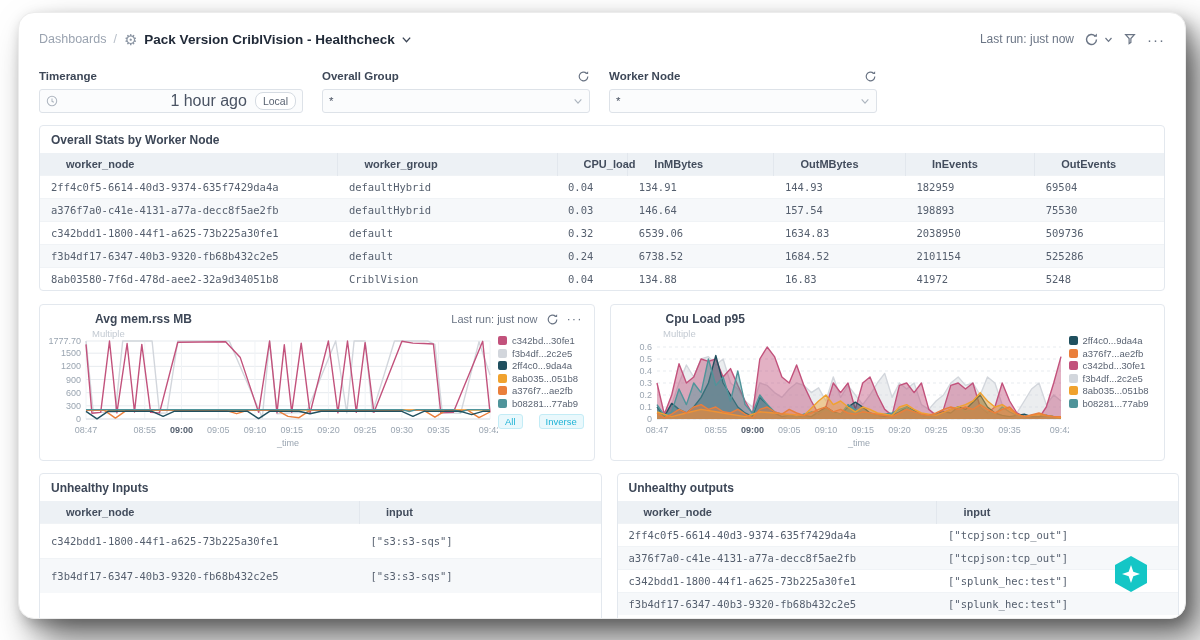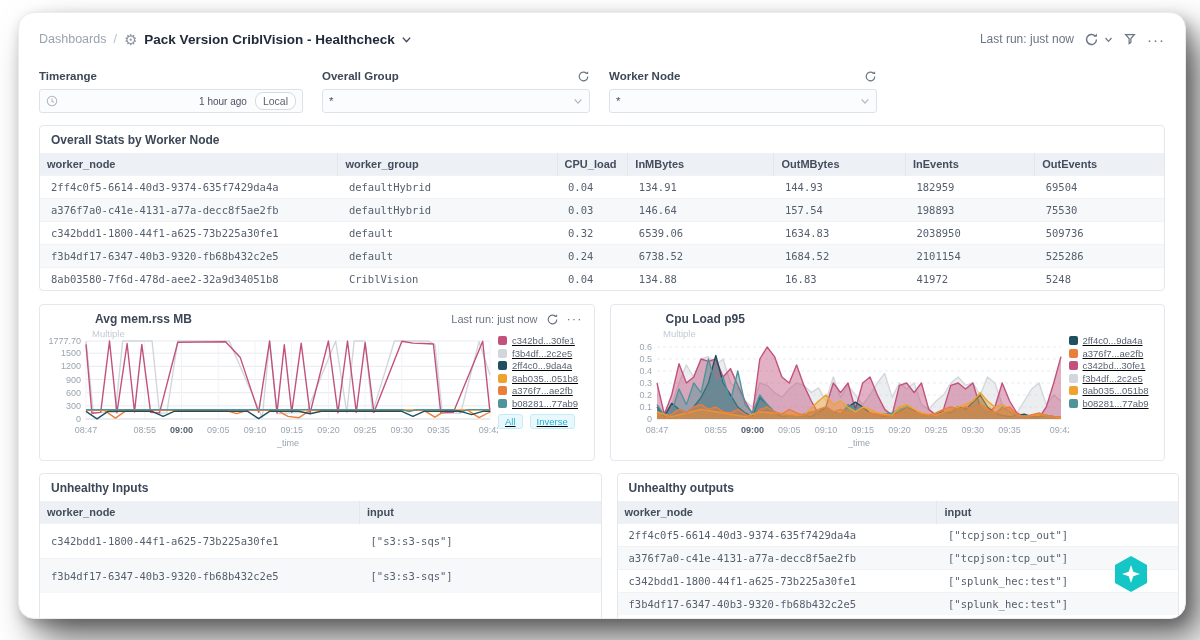--- a/index.html
+++ b/index.html
@@ -24,62 +24,62 @@
   .dots { font-size:15px; letter-spacing:1px; color:#6b7585; line-height:0.6; }
 
   
   .filters { display:flex; padding:8px 20px 4px 20px; gap:19px; }
   .filter { display:flex; flex-direction:column; }
   .f-timerange { width:264px; } .f-wg { width:268px; } .f-wn { width:268px; }
   .f-labelrow { display:flex; align-items:center; justify-content:space-between; height:18px; margin-bottom:4px; }
   .f-label { font-size:11.5px; font-weight:bold; color:#3d4757; }
   .field { height:24px; border:1px solid #dde2e8; border-radius:3px; background:#fbfcfd;
     display:flex; align-items:center; padding:0 6px; font-size:11.5px; color:#4a5363; }
-  .tr-value { margin-left:auto; font-size:10px; color:#4a5363; }
+  .tr-value { margin-left:auto; font-size:16px; color:#4a5363; }
   .local-chip { margin-left:8px; border:1px solid #d5dbe2; background:#fff; border-radius:8px;
     font-size:10.5px; color:#5a6372; padding:2px 7px; }
   .star-val { font-size:11.5px; color:#4a5363; }
   .field-chev { margin-left:auto; color:#aeb6c0; display:inline-flex; }
 
   
   .panel { border:1px solid #e3e8ee; border-radius:4px; background:#fff; overflow:hidden; }
   .panel-title { font-size:12px; font-weight:bold; color:#3d4757; padding:7px 11px 6px 11px; }
   .main-panel { margin:8px 20px 0 20px; }
   .row2 { display:flex; gap:15px; margin:13px 20px 0 20px; }
   .row3 { display:flex; gap:15px; margin:12px 6px 0 20px; }
   .half { width:566px; }
 
   
   table { width:100%; border-collapse:collapse; table-layout:fixed; }
   thead th { background:#edf1f5; font-size:11px; font-weight:bold; color:#434d5d;
-    text-align:left; padding:5px 7px; border-right:1px solid #e2e7ed; }
+    text-align:left; padding:5px 26px; border-right:1px solid #e2e7ed; }
   thead th:last-child { border-right:none; }
   tbody td { font-family:"DejaVu Sans Mono", monospace; font-size:10.5px; color:#555f6e;
     padding:5px 11px; white-space:nowrap; overflow:hidden; }
   tbody tr:nth-child(even) { background:#f6f8fa; }
   tbody tr { border-top:1px solid #f0f3f6; }
   .t-main col:nth-child(1){width:26.5%}.t-main col:nth-child(2){width:19.5%}
   .t-main col:nth-child(3){width:6.3%}.t-main col:nth-child(4){width:13%}
   .t-main col:nth-child(5){width:11.7%}.t-main col:nth-child(6){width:11.5%}
   .t-main col:nth-child(7){width:11.5%}
   .t-half col:nth-child(1){width:57%}.t-half col:nth-child(2){width:43%}
 
   
   .chart-panel { height:157px; position:relative; }
   .chart-head { display:flex; align-items:center; padding:7px 11px 1px 11px; }
   .chart-title { font-size:12px; font-weight:bold; color:#3d4757;margin-left:44px; }
   .chart-head-right { margin-left:auto; display:flex; align-items:center; gap:8px; }
   .chart-lastrun { font-size:11px; color:#6b7585; }
   .chart-body { display:flex; padding:0 4px 0 2px; }
   .plot { flex:1; height:122px; }
-  .legend { width:92px; padding-top:8px;text-decoration:underline; }
+  .legend { width:92px; padding-top:8px; }
   .legend-item { display:flex; align-items:center; gap:5px; margin-bottom:1.5px; cursor:pointer; }
   .swatch { width:9px; height:9px; border-radius:2px; flex:none; }
   .legend-label { font-size:9.5px; color:#5a6372; white-space:nowrap; }
-  .legend-btns { display:flex; gap:7px; margin-top:5px; }
+  .legend-btns { display:flex; gap:16px; margin-top:5px; }
   .lbtn { font-size:9.5px; color:#1fb3d6; background:#e9f8fc; border:1px solid #c3ecf6;
     border-radius:3px; padding:1px 6px; cursor:pointer; }
 
   .bottom-panel { height:155px; }
 
   
   .fab { position:absolute; right:34px; bottom:24px; width:40px; height:40px; cursor:pointer; }
 
   .scrtbl { min-height:92px; }
 </style>

